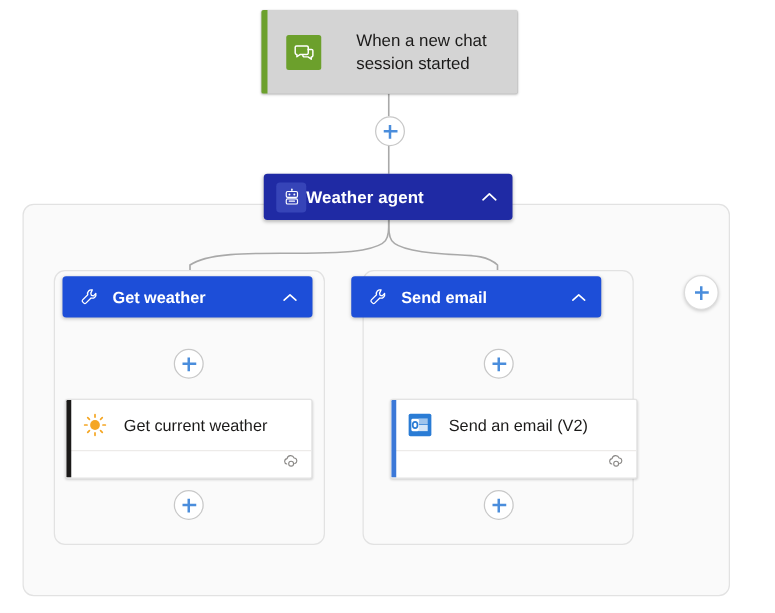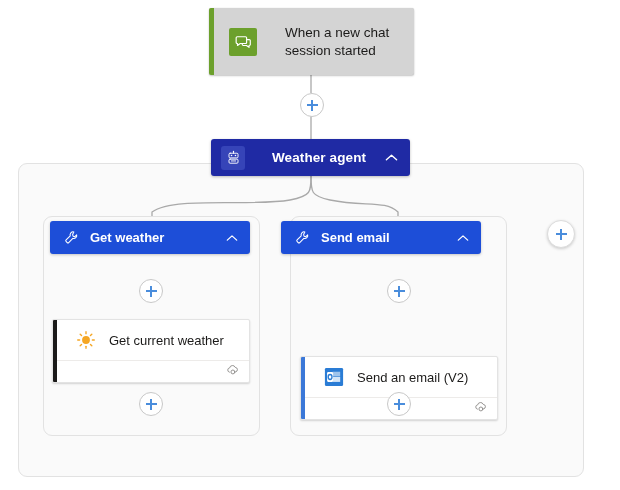--- a/index.html
+++ b/index.html
@@ -52,21 +52,21 @@
     box-shadow: 0 1px 3px rgba(0,0,0,.26);
     display: flex; align-items: center;
   }
   .agent .tile {
     width: 24px; height: 24px; margin-left: 10px;
     background: #3644b8; border-radius: 3px;
     display: flex; align-items: center; justify-content: center;
     flex: 0 0 auto;
   }
   .agent .ttl {
-    margin-left: 27px; color: #fff; font-size: 13.5px; font-weight: bold;
+    margin-left: 0; color: #fff; font-size: 13.5px; font-weight: bold;
     letter-spacing: .1px;
   }
   .chev {
     margin-left: auto; margin-right: 12px;
     display: flex; align-items: center; justify-content: center;
   }
 
   
   .agent-box {
     position: absolute; left: 18px; top: 163px;
@@ -104,28 +104,28 @@
   
   .action {
     position: absolute; top: 319px; width: 196px; height: 62px;
     background: #ffffff;
     border: 1px solid #e3e3e3;
     border-radius: 2px;
     box-shadow: 0 1px 2px rgba(0,0,0,.16);
     z-index: 4; overflow: hidden;
   }
   .action.left  { left: 52px; }
-  .action.right { left: 300px; margin-top: 37px; }
+  .action.right { left: 312px; }
   .action .bar { position: absolute; left: 0; top: 0; bottom: 0; width: 4px; }
   .action.left  .bar { background: #1b1a19; }
   .action.right .bar { background: #3b78d8; }
   .action .head {
     height: 40px; display: flex; align-items: center;
     border-bottom: 1px solid #edebe9;
-    padding-left: 22px;
+    padding-left: 12px;
   }
   .action .ico { width: 22px; height: 22px; display: flex; align-items: center; justify-content: center; flex: 0 0 auto; }
   .action .ttl { margin-left: 12px; font-size: 13px; color: #1b1a19; }
   .action .foot { height: 20px; display: flex; align-items: center; justify-content: flex-end; padding-right: 10px; }
 
   
   .plus {
     position: absolute; width: 22px; height: 22px;
     border-radius: 50%;
     background: #fff; border: 1px solid #c8c8c8;

